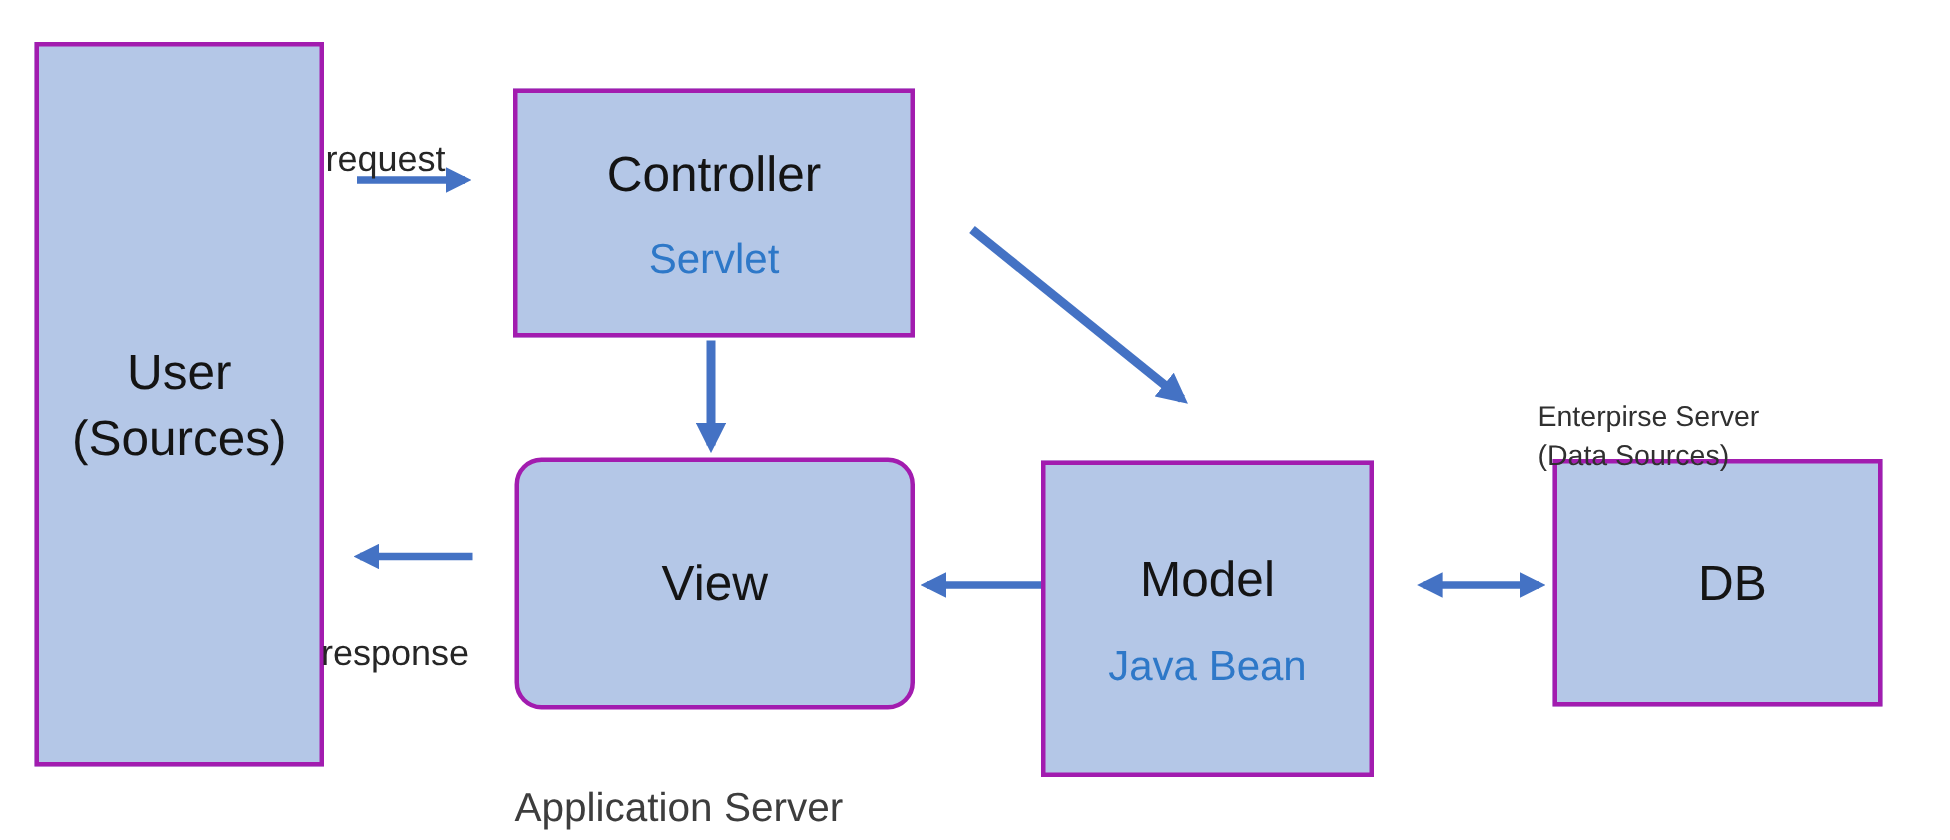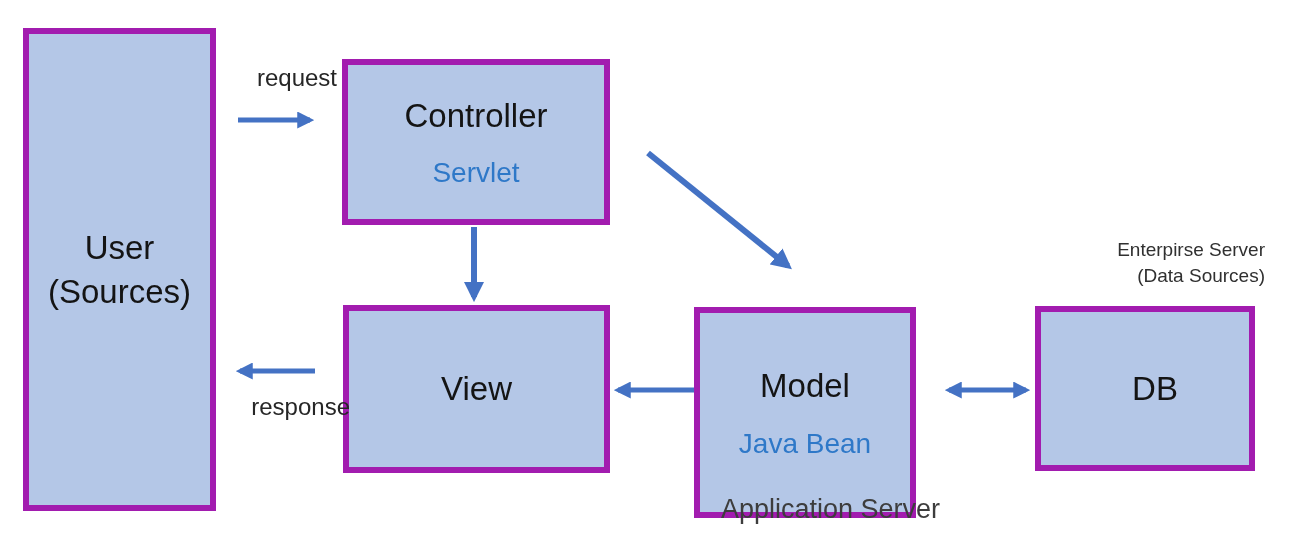--- a/index.html
+++ b/index.html
@@ -11,21 +11,21 @@
   .canvas {
     position: relative;
     width: 1300px;
     height: 560px;
     background: #ffffff;
     overflow: hidden;
   }
   .node {
     position: absolute;
     background: #b4c7e7;
-    border: 6px solid #a21caf;
+    border: 3px solid #a21caf;
     box-sizing: border-box;
     display: flex;
     flex-direction: column;
     align-items: center;
     justify-content: center;
     text-align: center;
   }
   .node .label {
     font-size: 33px;
     color: #141414;
@@ -34,28 +34,29 @@
   }
   .node .sublabel {
     font-size: 28px;
     color: #2e78c8;
     line-height: 1.2;
     margin-top: 19px;
     white-space: nowrap;
   }
   .node-user      { left: 23px;   top: 28px;  width: 193px; height: 483px; }
   .node-controller{ left: 342px;  top: 59px;  width: 268px; height: 166px; }
-  .node-view      { left: 343px;  top: 305px; width: 267px; height: 168px; }
+  .node-view      { left: 343px;  top: 305px; width: 267px; height: 168px; border-radius: 18px; }
   .node-model     { left: 694px;  top: 307px; width: 222px; height: 211px; }
   .node-db        { left: 1035px; top: 306px; width: 220px; height: 165px; padding-left: 20px; }
 
   .float-label {
     position: absolute;
-    text-align: right;
+    text-align: left;
     color: #262626;
+    margin-top: 29px;
   }
   .lbl-request  { left: 217px; top: 64px;  width: 120px; font-size: 24px; }
   .lbl-response { left: 214px; top: 393px; width: 136px; font-size: 24px; }
   .lbl-enterprise {
     left: 1025px; top: 237px; width: 240px;
     font-size: 19px; line-height: 1.38; color: #303030;
   }
   .lbl-appserver {
     left: 343px; top: 494px; width: 597px;
     font-size: 27px; color: #3d3d3d;

